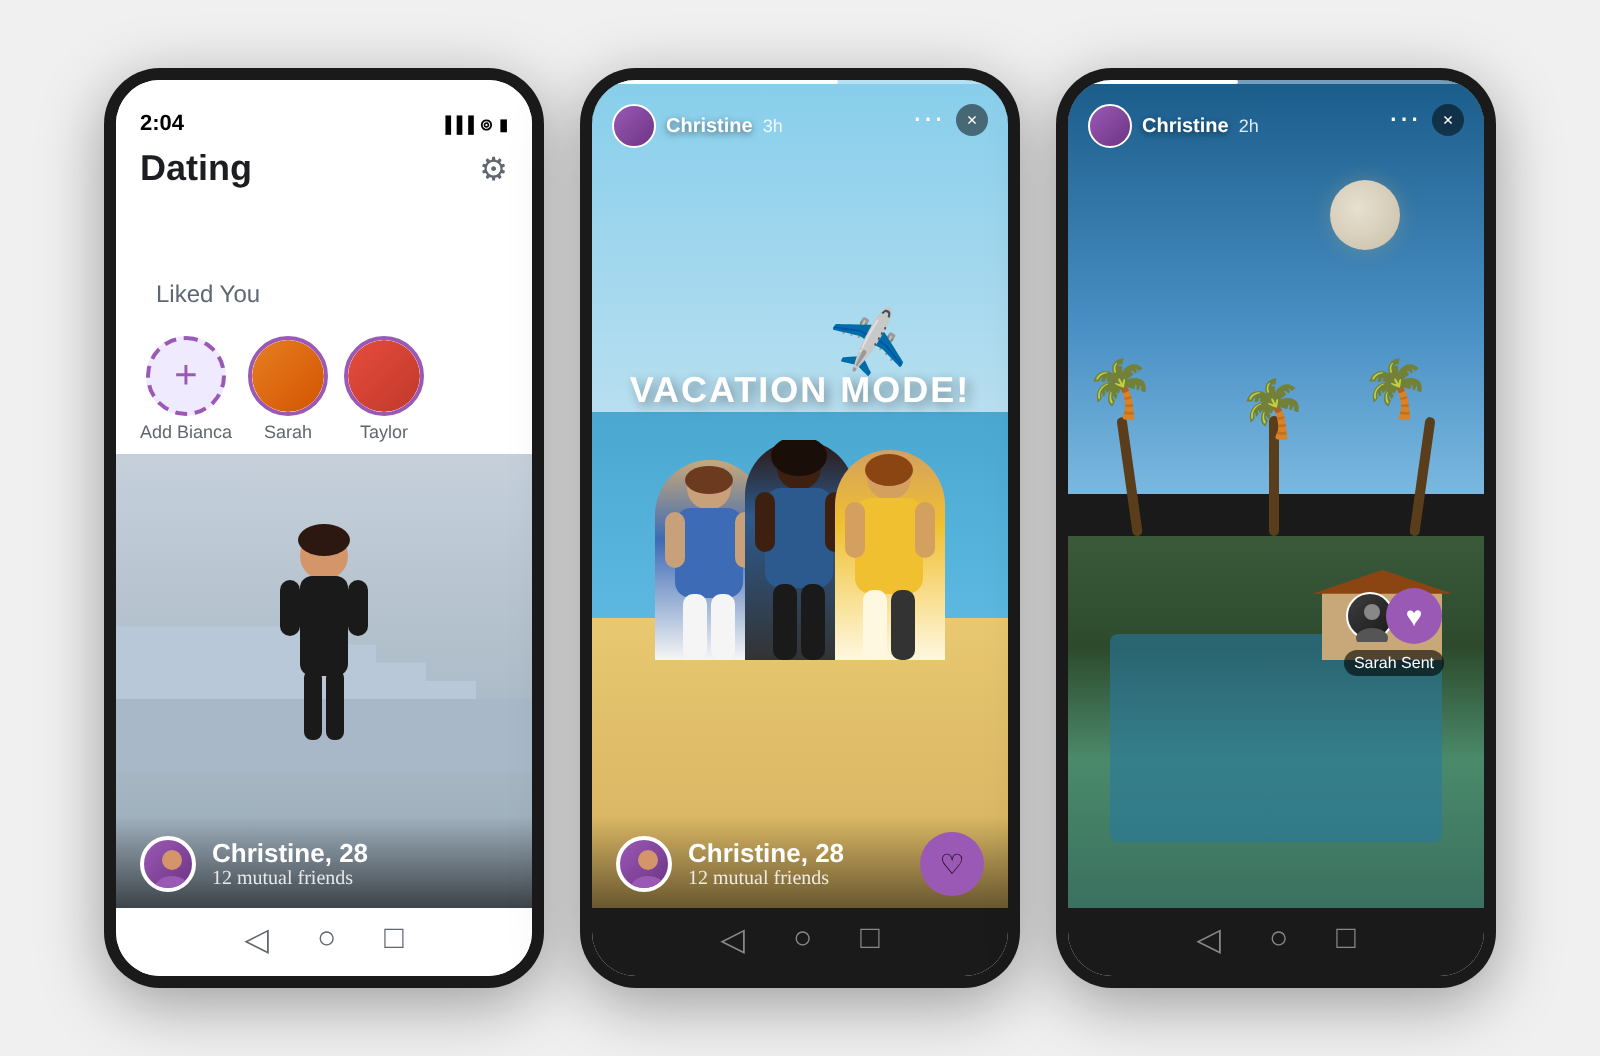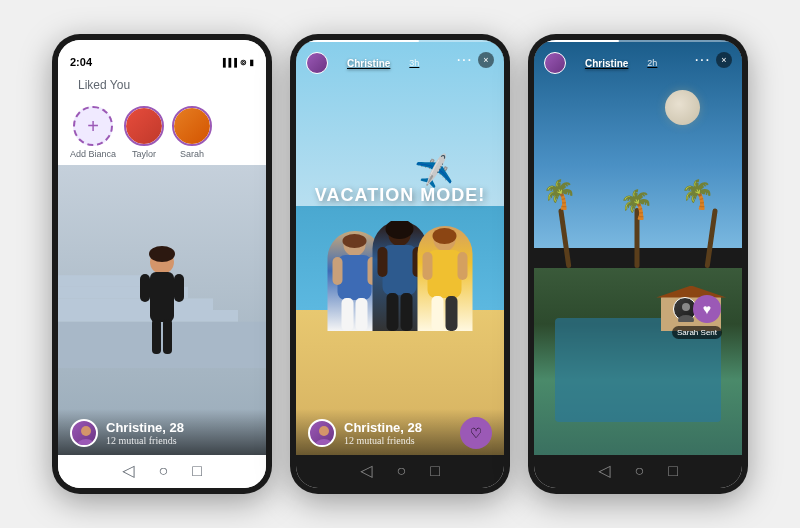--- a/index.html
+++ b/index.html
@@ -69,20 +69,21 @@
       padding: 4px 12px;
       gap: 8px;
       background: #fff;
     }
     .tab-liked {
       font-size: 12px;
       color: #606770;
       padding: 4px 8px;
       border-radius: 16px;
       cursor: pointer;
+      margin-top: 33px;
     }
     .tab-conversations {
       font-size: 12px;
       color: #1c1e21;
       font-weight: 600;
       padding: 4px 8px;
       border-radius: 16px;
       border: 1.5px solid #1c1e21;
       cursor: pointer;
     }
@@ -264,21 +265,21 @@
       height: 2px;
       background: rgba(255,255,255,0.4);
       border-radius: 1px;
     }
     .story-progress-fill {
       height: 100%;
       width: 60%;
       background: #fff;
       border-radius: 1px;
     }
-    .story-user-info { display: flex; align-items: center; gap: 19px; margin-top: 6px; text-decoration: underline; }
+    .story-user-info { display: flex; align-items: center; gap: 5px; margin-top: 6px; }
     .story-mini-av {
       width: 22px; height: 22px;
       border-radius: 50%;
       background: linear-gradient(135deg, #9b59b6, #6c3483);
       border: 1.5px solid #fff;
     }
     .story-username { color: #fff; font-size: 10px; font-weight: 600; text-shadow: 0 1px 3px rgba(0,0,0,0.5); }
     .story-time { color: rgba(255,255,255,0.85); font-size: 9px; }
     .story-more { color: #fff; font-size: 16px; cursor: pointer; }
     .story-close {
@@ -469,41 +470,45 @@
 
     <div class="status-bar">
       <span class="time">2:04</span>
       <div class="status-icons">
         <span>▐▐▐</span>
         <span>⊚</span>
         <span>▮</span>
       </div>
     </div>
 
+    <div class="dating-header">
+      <span class="dating-title">Dating</span>
+      <span class="gear-icon">⚙</span>
+    </div>
 
     <div class="tab-row">
       <span class="tab-liked">Liked You</span>
     </div>
 
     <div class="stories-row">
       <div class="story-item">
         <div class="story-avatar add-story">+</div>
         <span class="story-label">Add Bianca</span>
       </div>
       <div class="story-item">
         <div class="story-avatar">
-          <div class="avatar-circle av-taylor"></div>
-        </div>
-        <span class="story-label">Taylor</span>
+          <div class="avatar-circle av-sarah"></div>
+        </div>
+        <span class="story-label">Sarah</span>
       </div>
       <div class="story-item">
         <div class="story-avatar">
-          <div class="avatar-circle av-sarah"></div>
-        </div>
-        <span class="story-label">Sarah</span>
+          <div class="avatar-circle av-taylor"></div>
+        </div>
+        <span class="story-label">Taylor</span>
       </div>
     </div>
 
     <div class="main-card">
       <div class="card-bg">
         <div class="stairs-bg"></div>
 
         <svg style="position:absolute;bottom:30%;left:0;right:0;width:100%;height:40%" viewBox="0 0 208 100" preserveAspectRatio="none">
           <rect x="0" y="60" width="208" height="40" fill="#a8b8c8"></rect>
           <rect x="0" y="50" width="180" height="10" fill="#b8c8d8"></rect>

